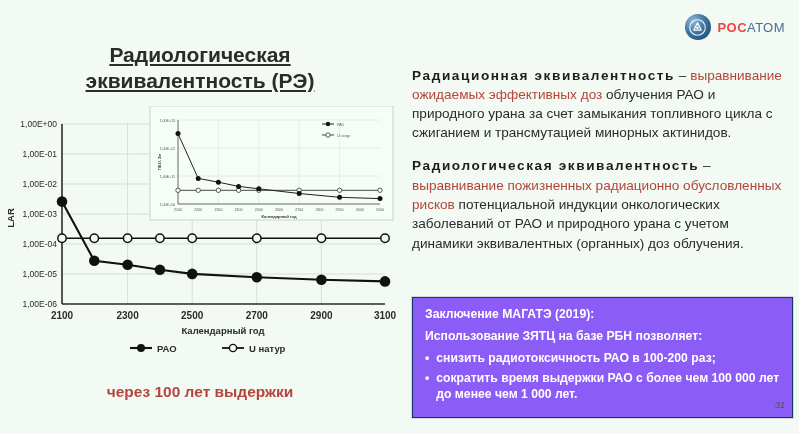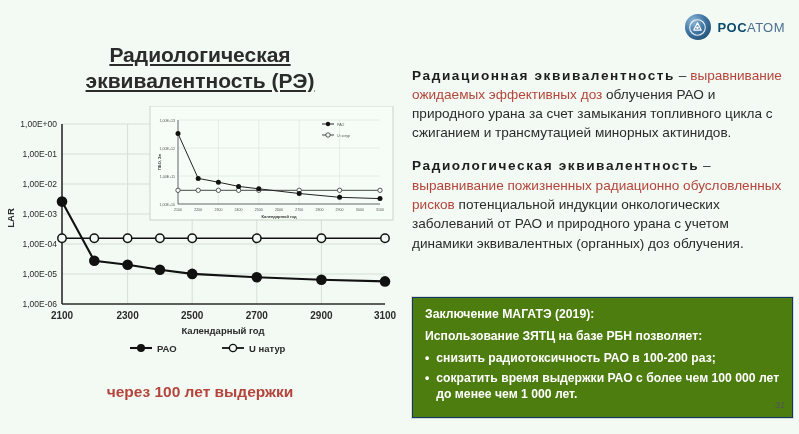--- a/index.html
+++ b/index.html
@@ -11,21 +11,21 @@
     position:relative;
   }
   .slide{position:relative;width:799px;height:434px;}
 
   
   .logo{position:absolute;right:14px;top:14px;display:flex;align-items:center;gap:7px;}
   .logo-mark{width:26px;height:26px;border-radius:50%;
     background:radial-gradient(circle at 32% 28%,#8fb9d8 0%,#3f74a3 45%,#16405f 100%);
     display:flex;align-items:center;justify-content:center;}
   .logo-text{font-size:13px;font-weight:bold;color:#1b3a5c;letter-spacing:.5px;}
-  .logo-text b{color:#0c4a6e;}
+  .logo-text b{color:#ef4444;}
   .logo-text span.light{font-weight:normal;color:#4a6f8e;}
 
   
   .left{position:absolute;left:0;top:34px;width:400px;height:400px;}
   .chart-title{
     text-align:center;font-size:21px;font-weight:bold;color:#2b2b2b;
     line-height:1.22;padding:0 30px;margin-top:8px;text-decoration:underline;
   }
 
   .plot-wrap{position:absolute;left:0;top:72px;width:400px;height:250px;}
@@ -46,21 +46,21 @@
 
   
   .right{position:absolute;left:412px;top:52px;width:375px;}
   .para{margin-bottom:13px;font-size:13.6px;line-height:1.42;color:#2b2b2b;}
   .para .term{font-weight:bold;letter-spacing:1.6px;color:#1e1e1e;}
   .para .hl{color:#b5453c;}
 
   
   .bluebox{
     position:absolute;left:412px;top:297px;width:355px;
-    background:#4d7c0f;border:1px solid #123766;
+    background:#8b5cf6;border:1px solid #123766;
     color:#ffffff;padding:8px 12px 10px 12px;
     box-shadow:0 0 0 1px rgba(0,0,0,.12);
   }
   .bb-line{font-size:12.2px;font-weight:bold;line-height:1.38;margin-bottom:5px;}
   .bb-item{display:flex;gap:7px;font-size:12.2px;font-weight:bold;line-height:1.34;margin-bottom:4px;}
   .bb-bullet{flex:0 0 auto;}
   .pagenum{position:absolute;right:14px;bottom:24px;font-size:9px;color:#555;font-style:italic;}
 </style>
 </head>
 <body>

